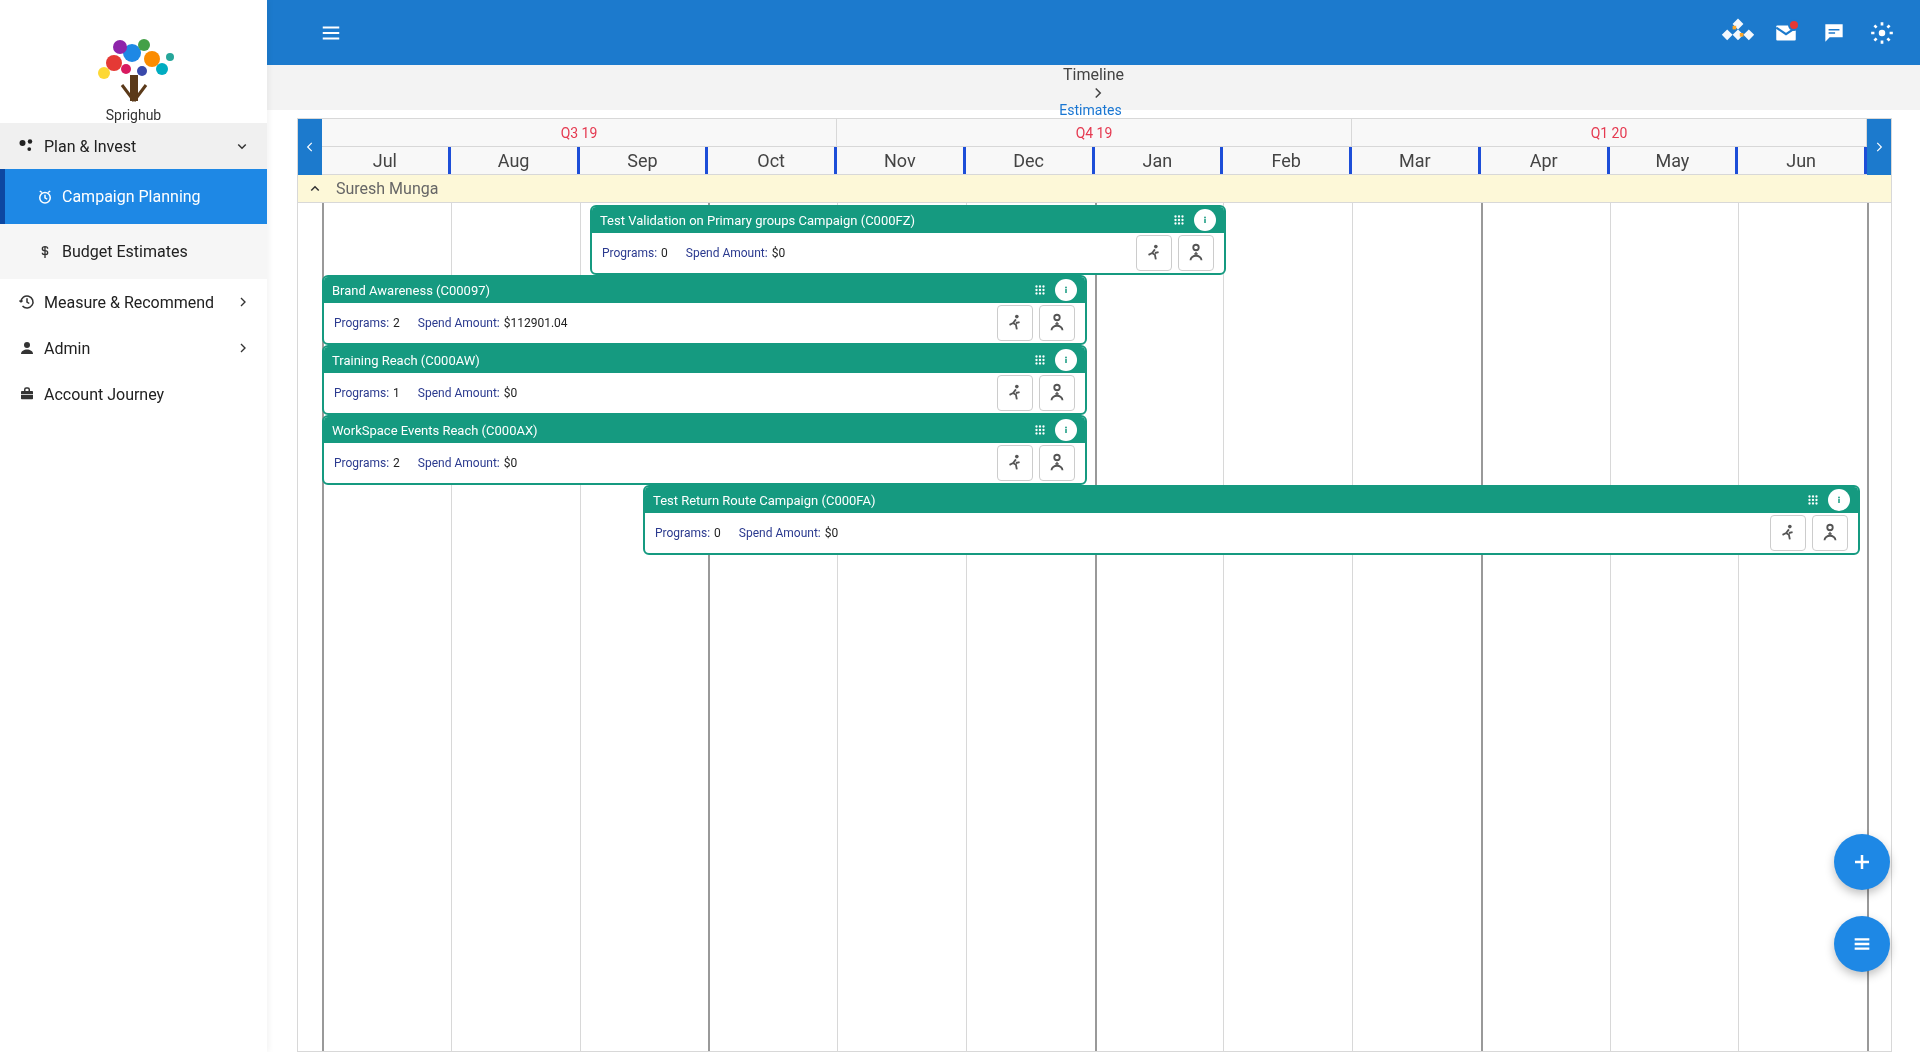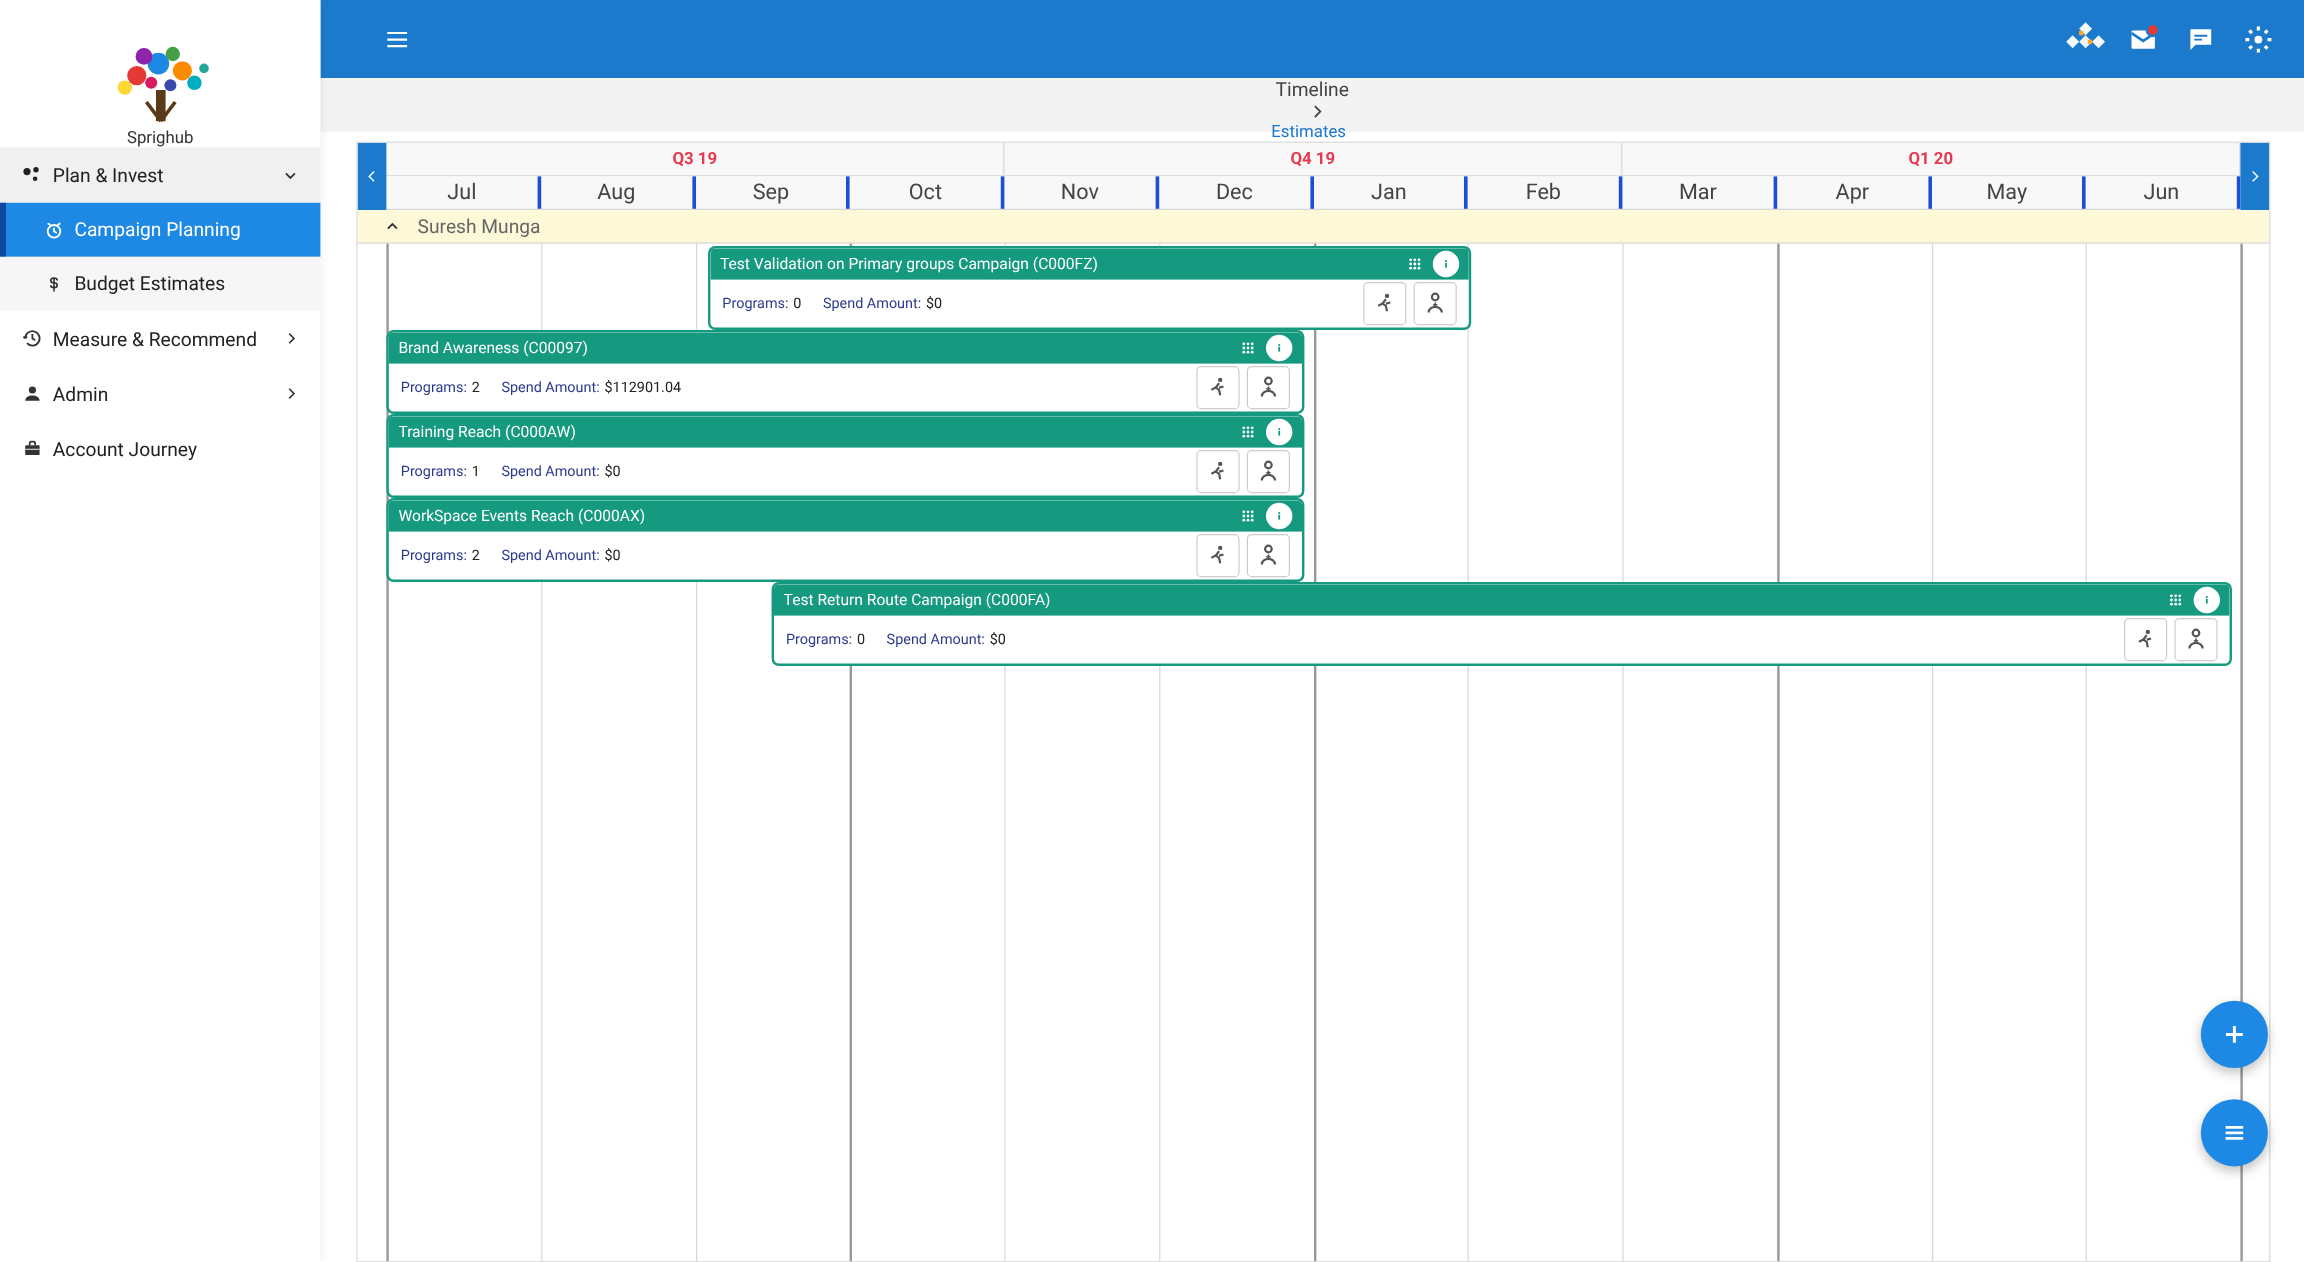--- a/index.html
+++ b/index.html
@@ -8,21 +8,21 @@
 
 .sidebar { position: absolute; left: 0; top: 0; width: 267px; height: 100%; background: #fff; box-shadow: 2px 0 6px rgba(0,0,0,0.05); z-index: 5; }
 .logo-area { width: 100%; height: 123px; display: flex; flex-direction: column; align-items: center; justify-content: flex-end; }
 .logo-svg { width: 120px; height: 70px; }
 .brand { font-size: 14px; color: #333; margin-top: 2px; }
 
 .nav-item { display: flex; align-items: center; padding: 0 16px; height: 46px; font-size: 16px; color: #212121; cursor: pointer; position: relative; }
 .nav-item .nav-icon { width: 22px; display: inline-flex; justify-content: center; margin-right: 6px; }
 .nav-item .chev { position: absolute; right: 16px; }
 .nav-item.bg-gray { background: #f0f0f0; }
-.nav-item.sub { padding-left: 34px; height: 45px; background: #fff; }
+.nav-item.sub { padding-left: 34px; height: 55px; background: #fff; }
 .nav-item.sub.active { background: #1e88e5; color: #fff; border-left: 5px solid #0d47a1; padding-left: 29px; }
 .nav-item.sub.bg-gray2 { background: #f6f6f6; }
 
 
 .topbar { position: absolute; left: 267px; right: 0; top: 0; height: 65px; background: #1C7ACD; display: flex; align-items: center; padding: 0 14px; color: #fff; }
 .topbar .ham { width: 40px; height: 40px; display:flex; align-items:center; justify-content:center; cursor:pointer; margin-left: 30px; }
 .topbar .spacer { flex: 1; }
 .topbar .ticon { width: 48px; height: 48px; display:flex; align-items:center; justify-content:center; cursor:pointer; position: relative; }
 .badge-dot { position: absolute; top: 10px; right: 10px; width: 12px; height: 12px; border-radius: 50%; background: #e53935; border: 2px solid #1C7ACD; }
 
@@ -36,24 +36,24 @@
 .tune-btn { cursor: pointer; }
 
 
 .timeline { position: absolute; left: 297px; right: 28px; top: 118px; bottom: 0; border: 1px solid #d8d8d8; background: #fff; overflow: hidden; }
 .nav-arrow { position: absolute; top: 0; width: 24px; height: 56px; background: #1C7ACD; color:#fff; display:flex; align-items:center; justify-content:center; cursor:pointer; z-index:4; }
 .nav-arrow.left { left: 0; }
 .nav-arrow.right { right: 0; }
 
 .header-row { display:flex; height: 28px; border-bottom: 1px solid #d8d8d8; background:#f8f8f8; margin-left:24px; margin-right:24px; }
 .header-row.q { }
-.header-row .qcell { flex: 3; border-right: 1px solid #d8d8d8; text-align:center; font-size:14px; color:#e53950; line-height:28px;font-weight:bold; }
+.header-row .qcell { flex: 3; border-right: 1px solid #d8d8d8; text-align:center; font-size:14px; color:#e53950; line-height:28px; }
 .header-row.m .mcell { flex:1; border-right:3px solid #1d4ed8; text-align:center; font-size:18px; color:#444; line-height:28px; }
 
-.owner-row { height: 28px; background: #fdf8d8; display:flex; align-items:center; padding-left: 20px; border-bottom:1px solid #d8d8d8; margin:0; }
+.owner-row { height: 28px; background: #fdf8d8; display:flex; align-items:center; padding-left: 8px; border-bottom:1px solid #d8d8d8; margin:0; }
 .owner-row .exp-icon { cursor:pointer; margin-right: 12px; }
 .owner-row .owner-name { font-size: 16px; color: #666; }
 
 .grid-body { position: relative; margin-left:24px; margin-right:24px; height: 900px; }
 .vline { position:absolute; top:0; bottom:0; width:1px; background:#d8d8d8; }
 .vline.bold { width:2px; background:#999; }
 
 .campaign { position:absolute; border:2px solid #159a80; border-radius:6px; background:#fff; overflow:hidden; }
 .camp-head { background:#159a80; color:#fff; height:26px; display:flex; align-items:center; padding:0 8px; font-size:13px; }
 .camp-head .ct { flex:1; white-space:nowrap; overflow:hidden; text-overflow:ellipsis; }

